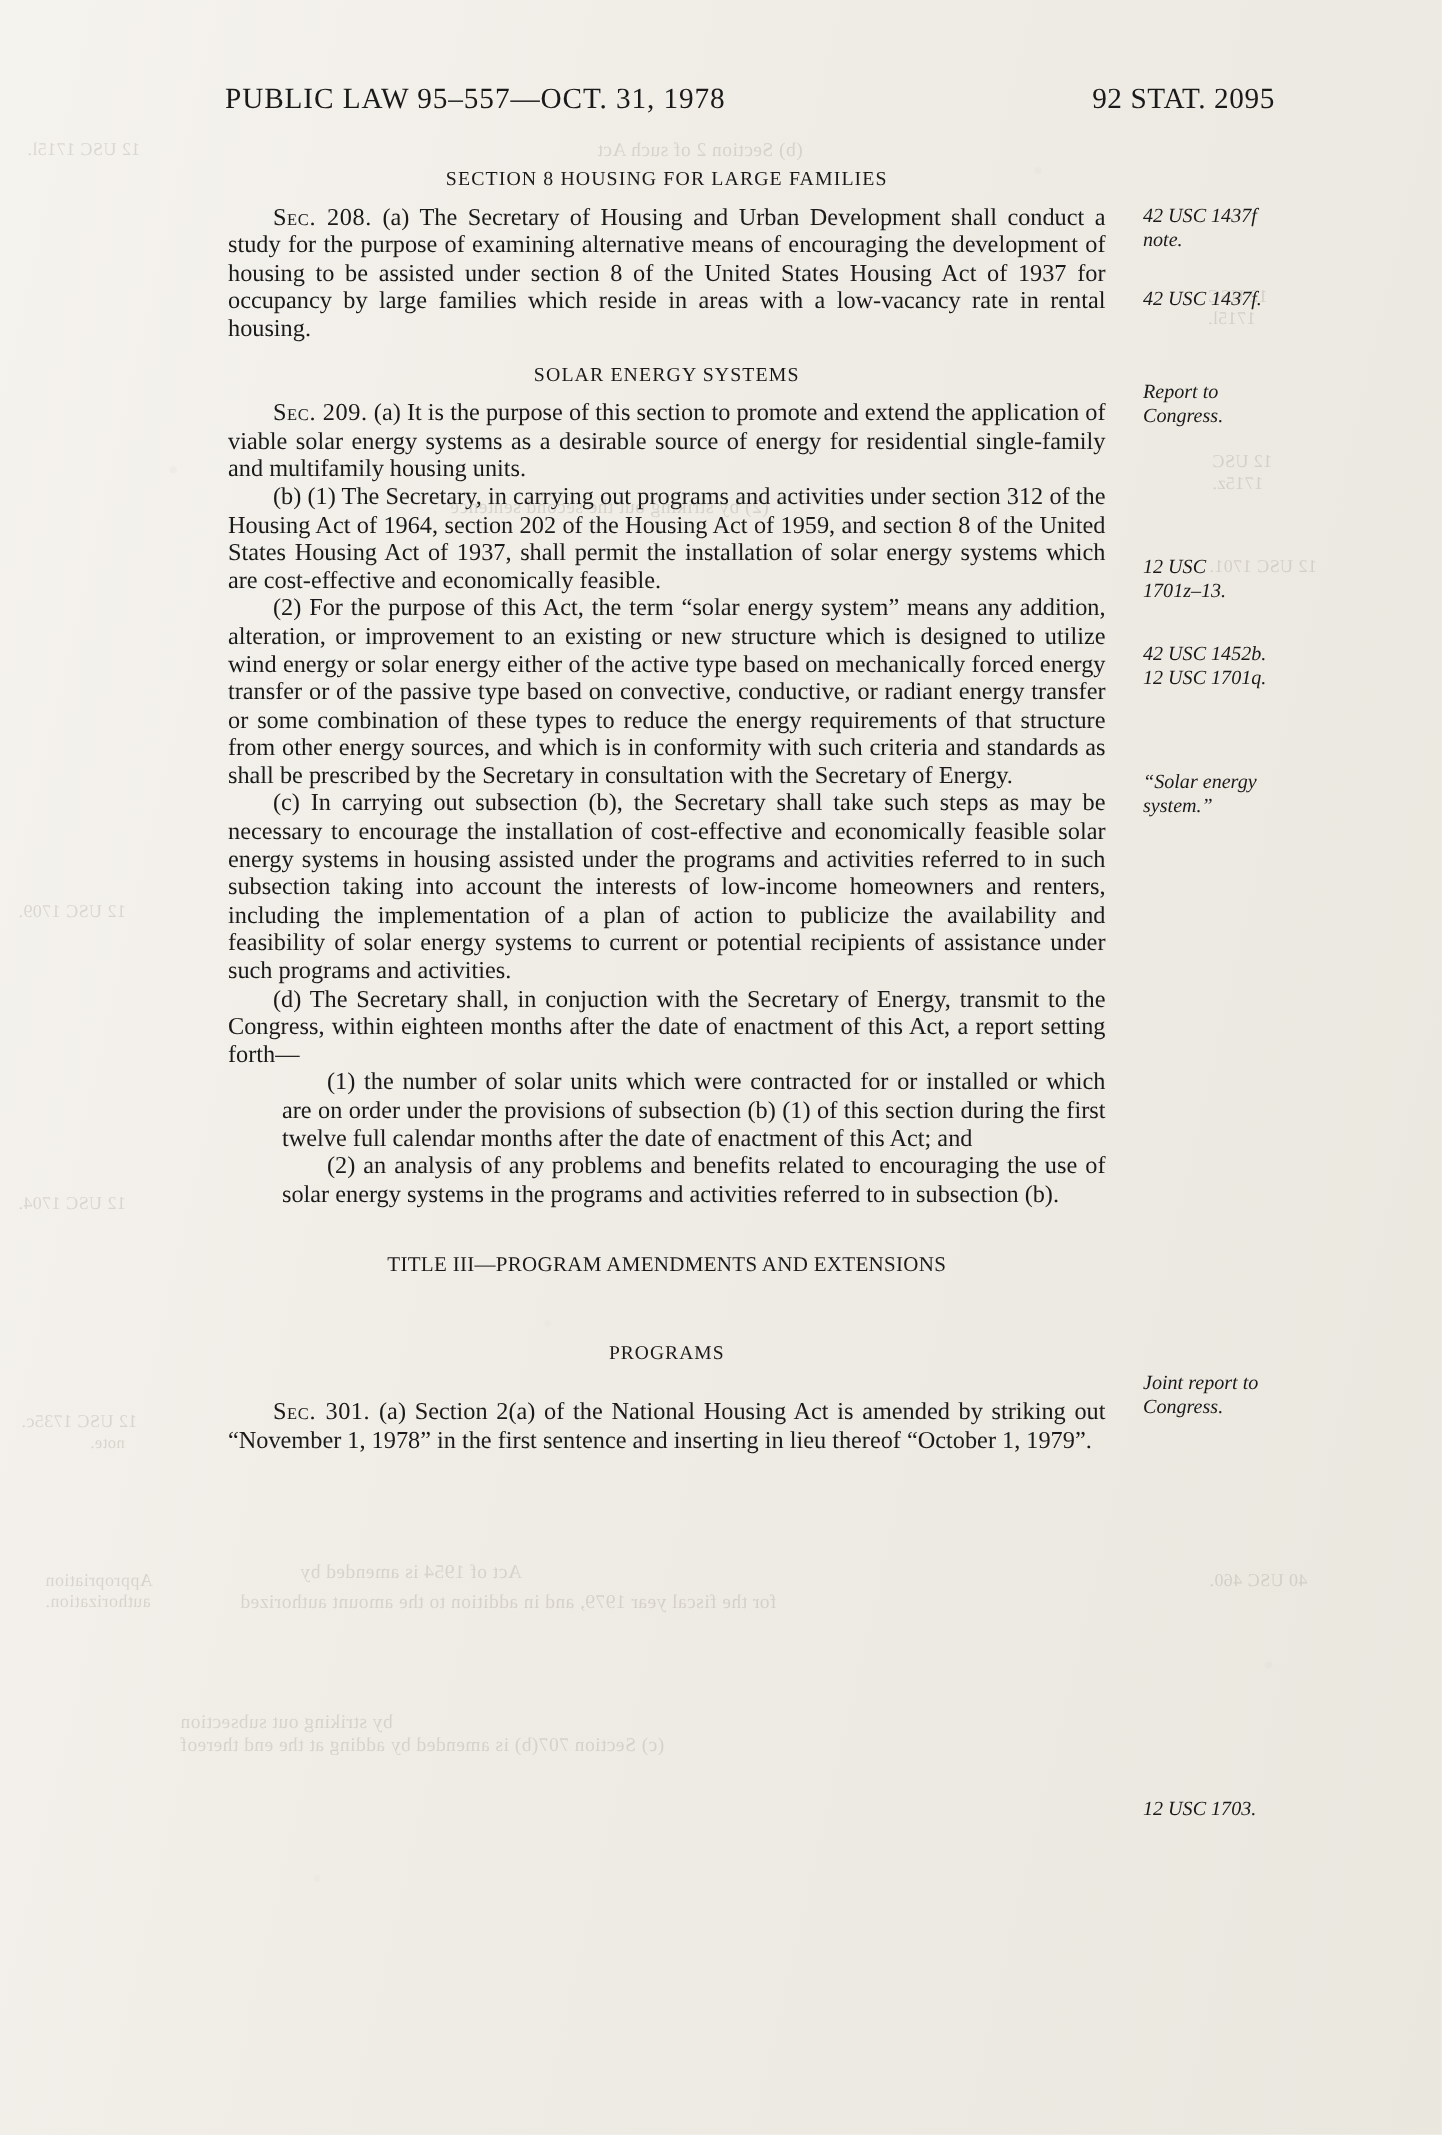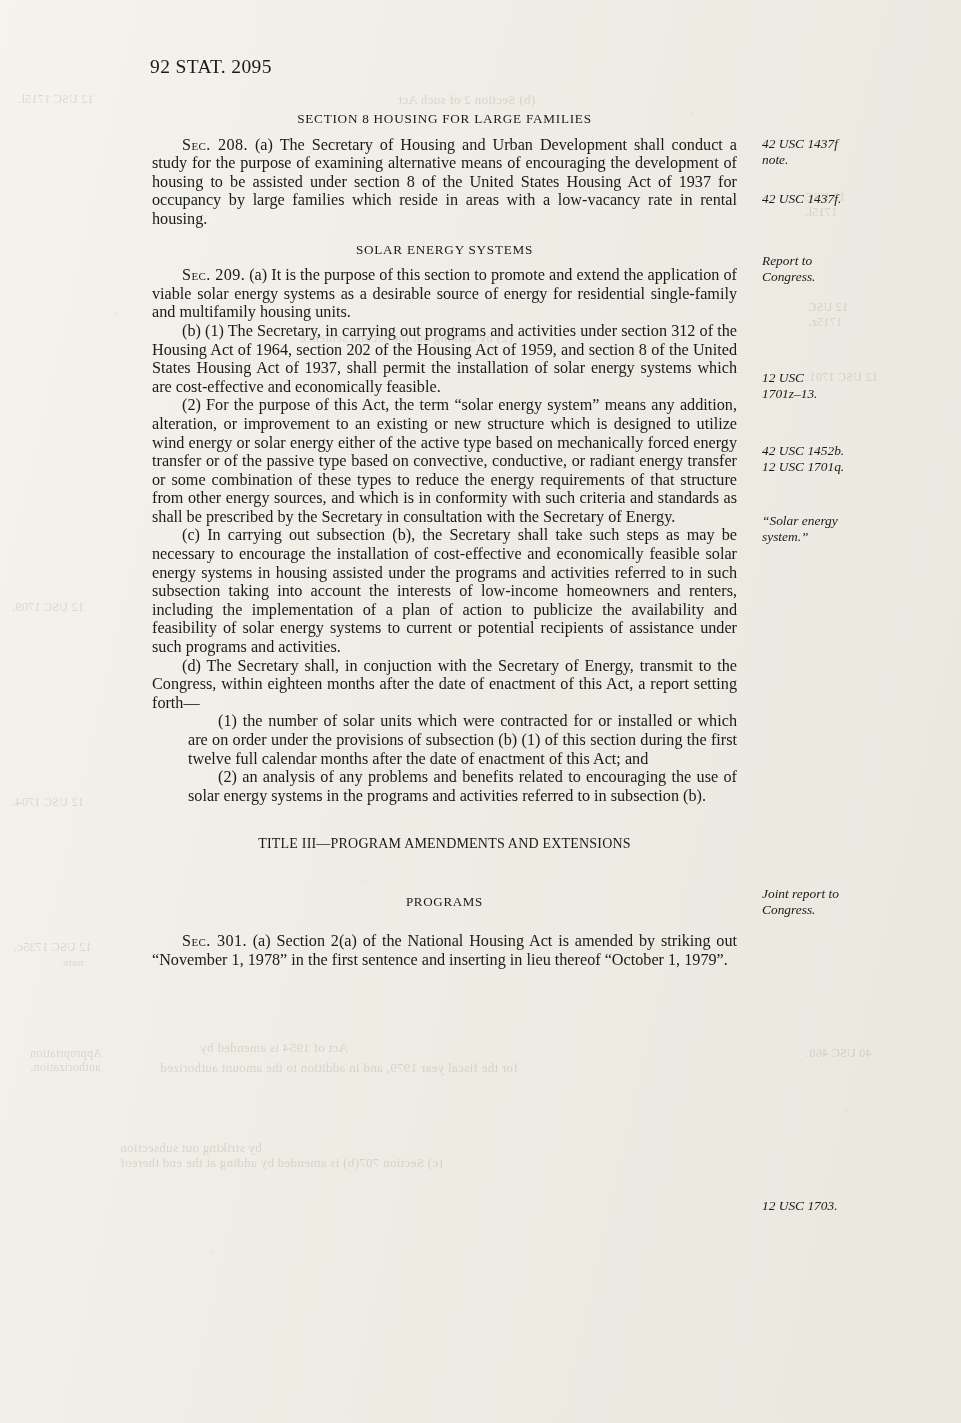--- a/index.html
+++ b/index.html
@@ -154,20 +154,21 @@
       <div class="bleed" style="left: 806px; top: 1046px; font-size: 12px;">40 USC 460.</div>
       <div class="bleed" style="left: 200px; top: 1040px; font-size: 13px;">Act of 1954 is amended by</div>
       <div class="bleed" style="left: 160px; top: 1060px; font-size: 13px;">for the fiscal year 1979, and in addition to the amount authorized</div>
       <div class="bleed" style="left: 120px; top: 1140px; font-size: 13px;">by striking out subsection</div>
       <div class="bleed" style="left: 120px; top: 1155px; font-size: 13px;">(c) Section 707(b) is amended by adding at the end thereof</div>
     </div>
 
   <div class="content">
 
     <div class="runhead">
+      <div class="left">PUBLIC LAW 95–557—OCT. 31, 1978</div>
       <div class="right">92 STAT. 2095</div>
     </div>
 
     <div class="col">
 
       <div class="center-head">SECTION 8 HOUSING FOR LARGE FAMILIES</div>
 
       <p class="para"><span class="sc">Sec. 208.</span> <span>(a) The Secretary of Housing and Urban Development shall conduct a study for the purpose of examining alternative means of encouraging the development of housing to be assisted under section 8 of the United States Housing Act of 1937 for occupancy by large families which reside in areas with a low-vacancy rate in rental housing.</span></p>
 
 
@@ -209,29 +210,29 @@
           <div>42 USC 1437f.</div>
         </div>
         <div class="sidenote" style="top: 159px;">
           <div>Report to</div>
           <div>Congress.</div>
         </div>
         <div class="sidenote" style="top: 276px;">
           <div>12 USC</div>
           <div>1701z–13.</div>
         </div>
-        <div class="sidenote" style="top: 349px;">
+        <div class="sidenote" style="top: 334px;">
           <div>42 USC 1452b.</div>
           <div>12 USC 1701q.</div>
         </div>
         <div class="sidenote" style="top: 419px;">
           <div>“Solar energy</div>
           <div>system.”</div>
         </div>
-        <div class="sidenote" style="top: 792px;">
+        <div class="sidenote" style="top: 820px;">
           <div>Joint report to</div>
           <div>Congress.</div>
         </div>
         <div class="sidenote" style="top: 1104px;">
           <div>12 USC 1703.</div>
         </div>
       </div>
 
   </div>
 </div>

